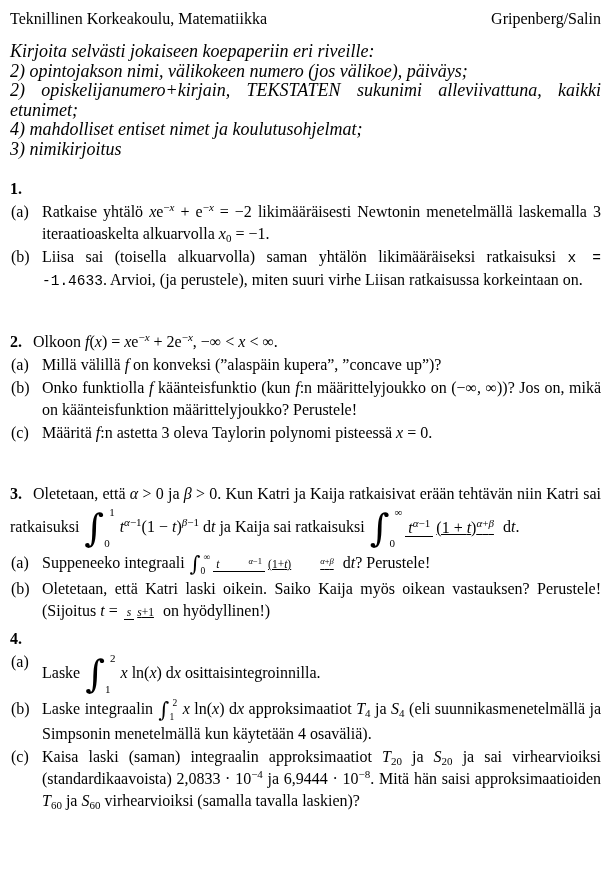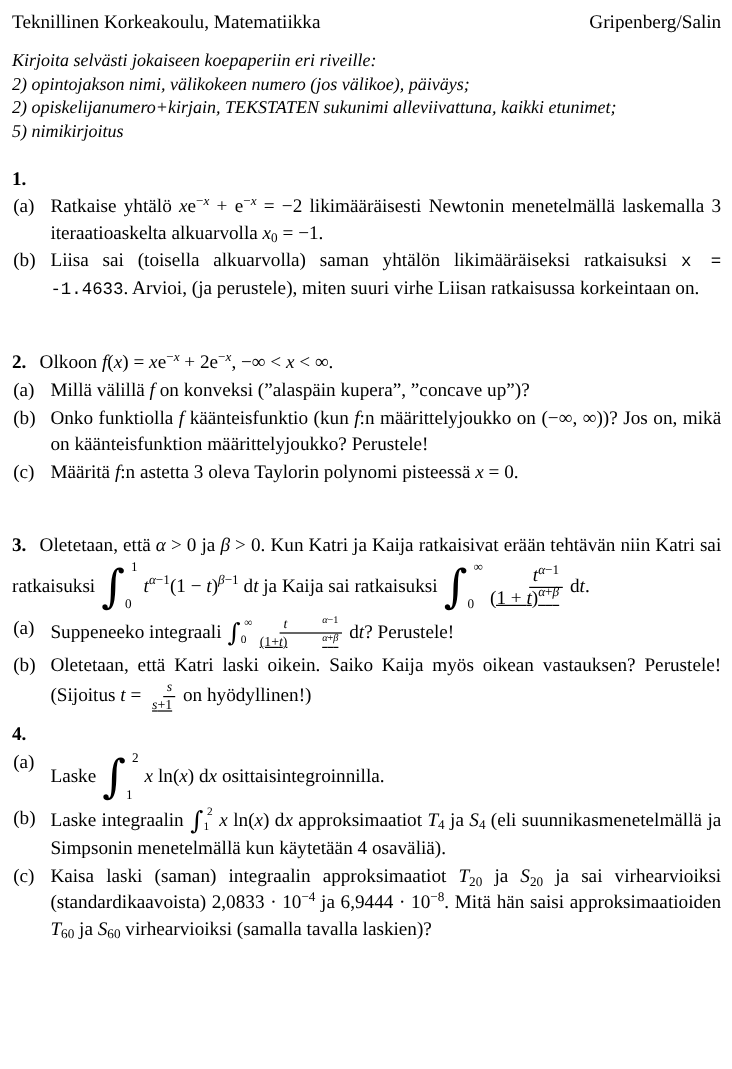--- a/index.html
+++ b/index.html
@@ -7,37 +7,37 @@
     width:610px;height:891px;box-sizing:border-box;
     background:#ffffff;color:#000000;
     padding:8px 9px 18px 10px;overflow:hidden;
     font-family:"Liberation Serif","DejaVu Serif",serif;
     font-size:16px;line-height:22px;
   }
   
   .hdr{display:flex;justify-content:space-between;align-items:flex-start;line-height:21px;}
   .hdr-left div{white-space:nowrap;}
   
-  .instructions{margin-top:13px;font-style:italic;font-size:15px;line-height:19.5px;}
+  .instructions{margin-top:13px;font-style:italic;font-size:18px;line-height:19.5px;}
   .instructions div{text-align:justify;}
   
   .problems{margin-top:19px;}
   .problem{margin-top:6px;}
   .prob-head{margin-top:2px;}
   .prob-num{font-weight:bold;padding-right:11px;}
   .prob-para{text-align:justify;margin-top:39px;}
   .item{display:flex;margin-top:1px;}
   .item-label{flex:0 0 31px;padding-left:1px;}
   .item-body{flex:1;text-align:justify;}
   
   .mi{font-style:italic;}
   .mono{font-family:"Liberation Mono","DejaVu Sans Mono",monospace;font-size:14.5px;}
   .msup{font-size:11px;vertical-align:6px;line-height:0;}
   .msub{font-size:11px;vertical-align:-3px;line-height:0;}
-  .frac{display:inline-flex;flex-direction:column;vertical-align:middle;text-align:center;line-height:1.12;margin:0 2px;align-items:flex-end;}
+  .frac{display:inline-flex;flex-direction:row;vertical-align:middle;text-align:center;line-height:1.12;margin:0 2px;}
   .frac .num{display:block;border-bottom:1px solid #000;padding:0 3px;}
   .frac .den{display:block;padding:0 3px;text-decoration:underline;}
   .frac.small{font-size:11.5px;line-height:1.25;}
   .frac.small .msup{font-size:8.5px;vertical-align:4px;margin-left:29px;}
   .int{display:inline-flex;align-items:center;vertical-align:middle;margin:0 1px;}
   .int .glyph{font-family:"DejaVu Serif","DejaVu Sans",serif;}
   .int .limits{display:inline-flex;flex-direction:column;justify-content:space-between;line-height:1;}
   .int.big .glyph{font-size:38px;line-height:0.95;}
   .int.big .limits{height:42px;font-size:11px;padding:2px 0;}
   .int.big .limits .hi{margin-left:5px;}
@@ -55,21 +55,22 @@
     <div class="hdr-left">
       <div>Teknillinen Korkeakoulu, Matematiikka</div>
     </div>
     <div>Gripenberg/Salin</div>
   </div>
 
   <div class="instructions">
     <div>Kirjoita selvästi jokaiseen koepaperiin eri riveille:</div>
     <div>2) opintojakson nimi, välikokeen numero (jos välikoe), päiväys;</div>
     <div>2) opiskelijanumero+kirjain, TEKSTATEN sukunimi alleviivattuna, kaikki etunimet;</div>
-    <div>5) nimikirjoitus</div>
+    <div>4) mahdolliset entiset nimet ja koulutusohjelmat;</div>
+    <div>3) nimikirjoitus</div>
   </div>
 
   <div class="problems">
 
     <section class="problem">
       <div class="prob-head">
         <span class="prob-num">1.</span>
       </div>
       <div class="item">
         <span class="item-label">(a)</span>

